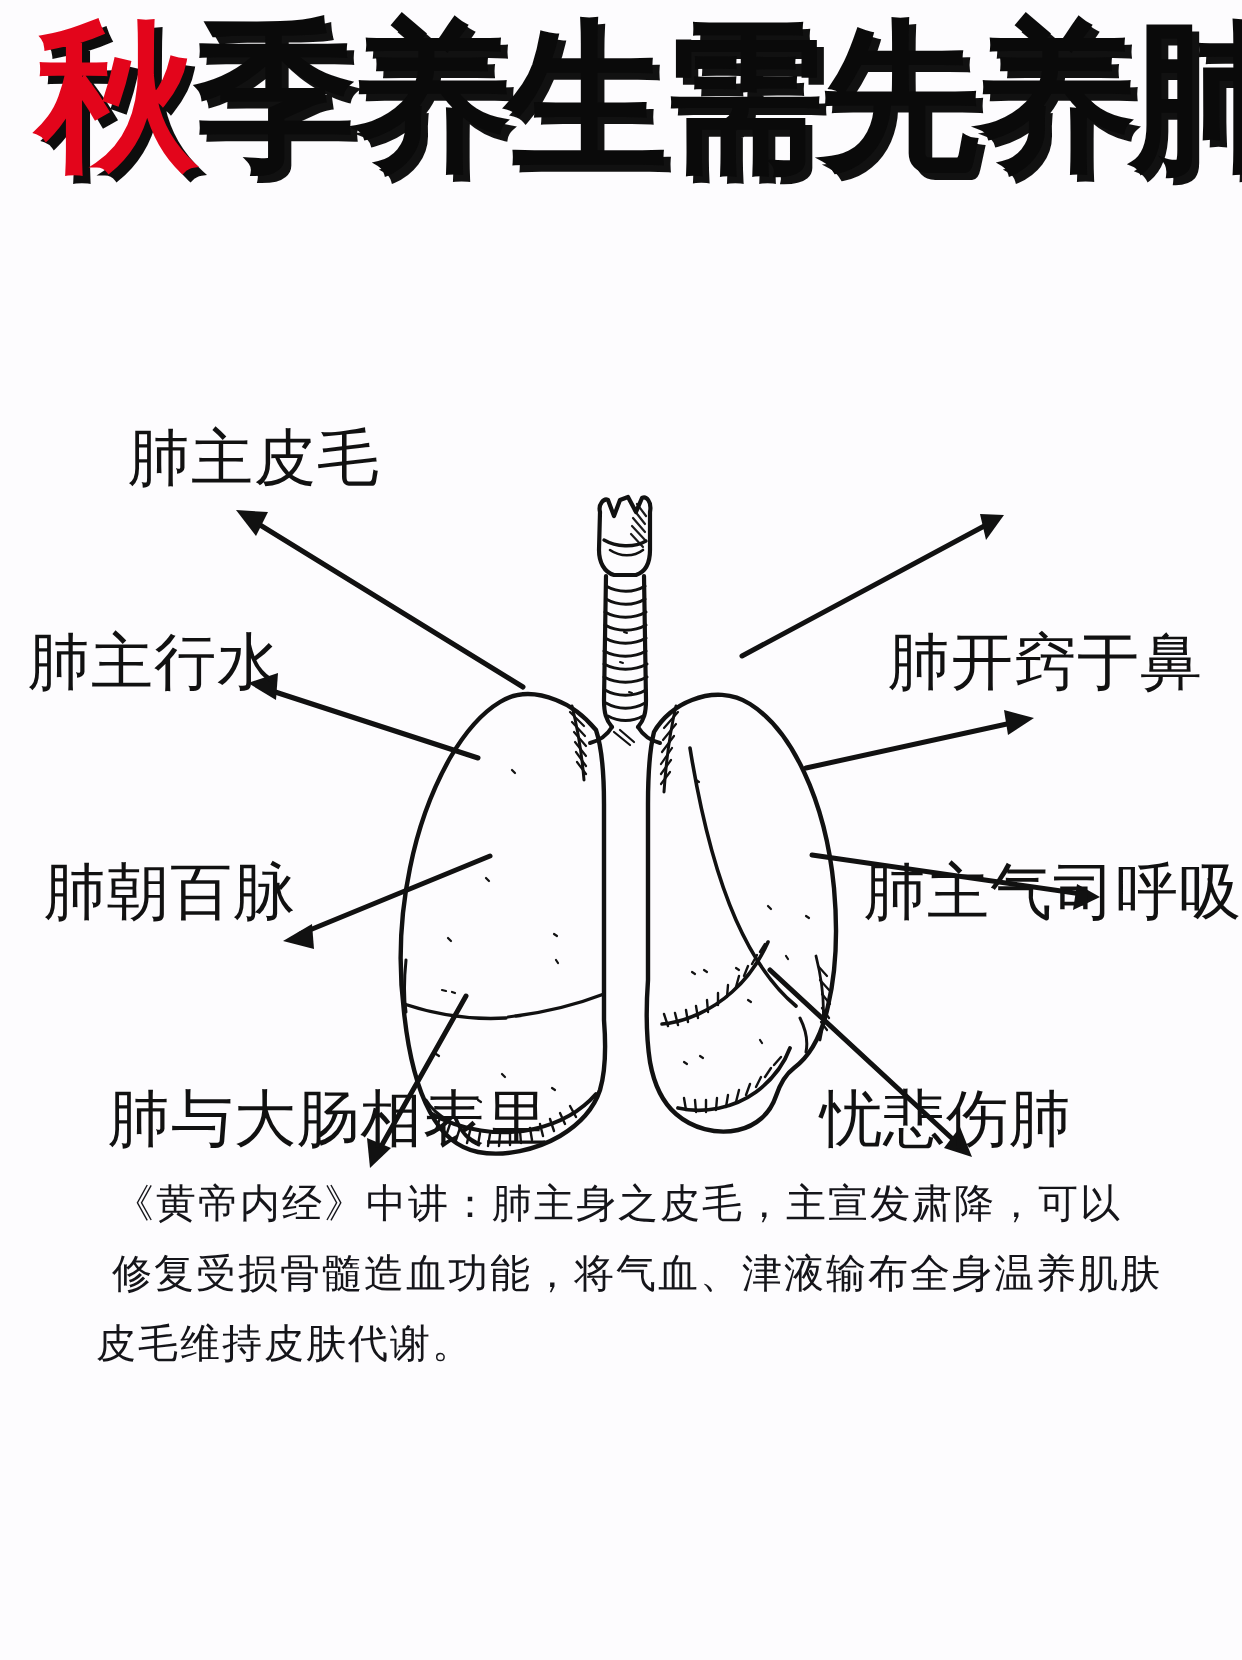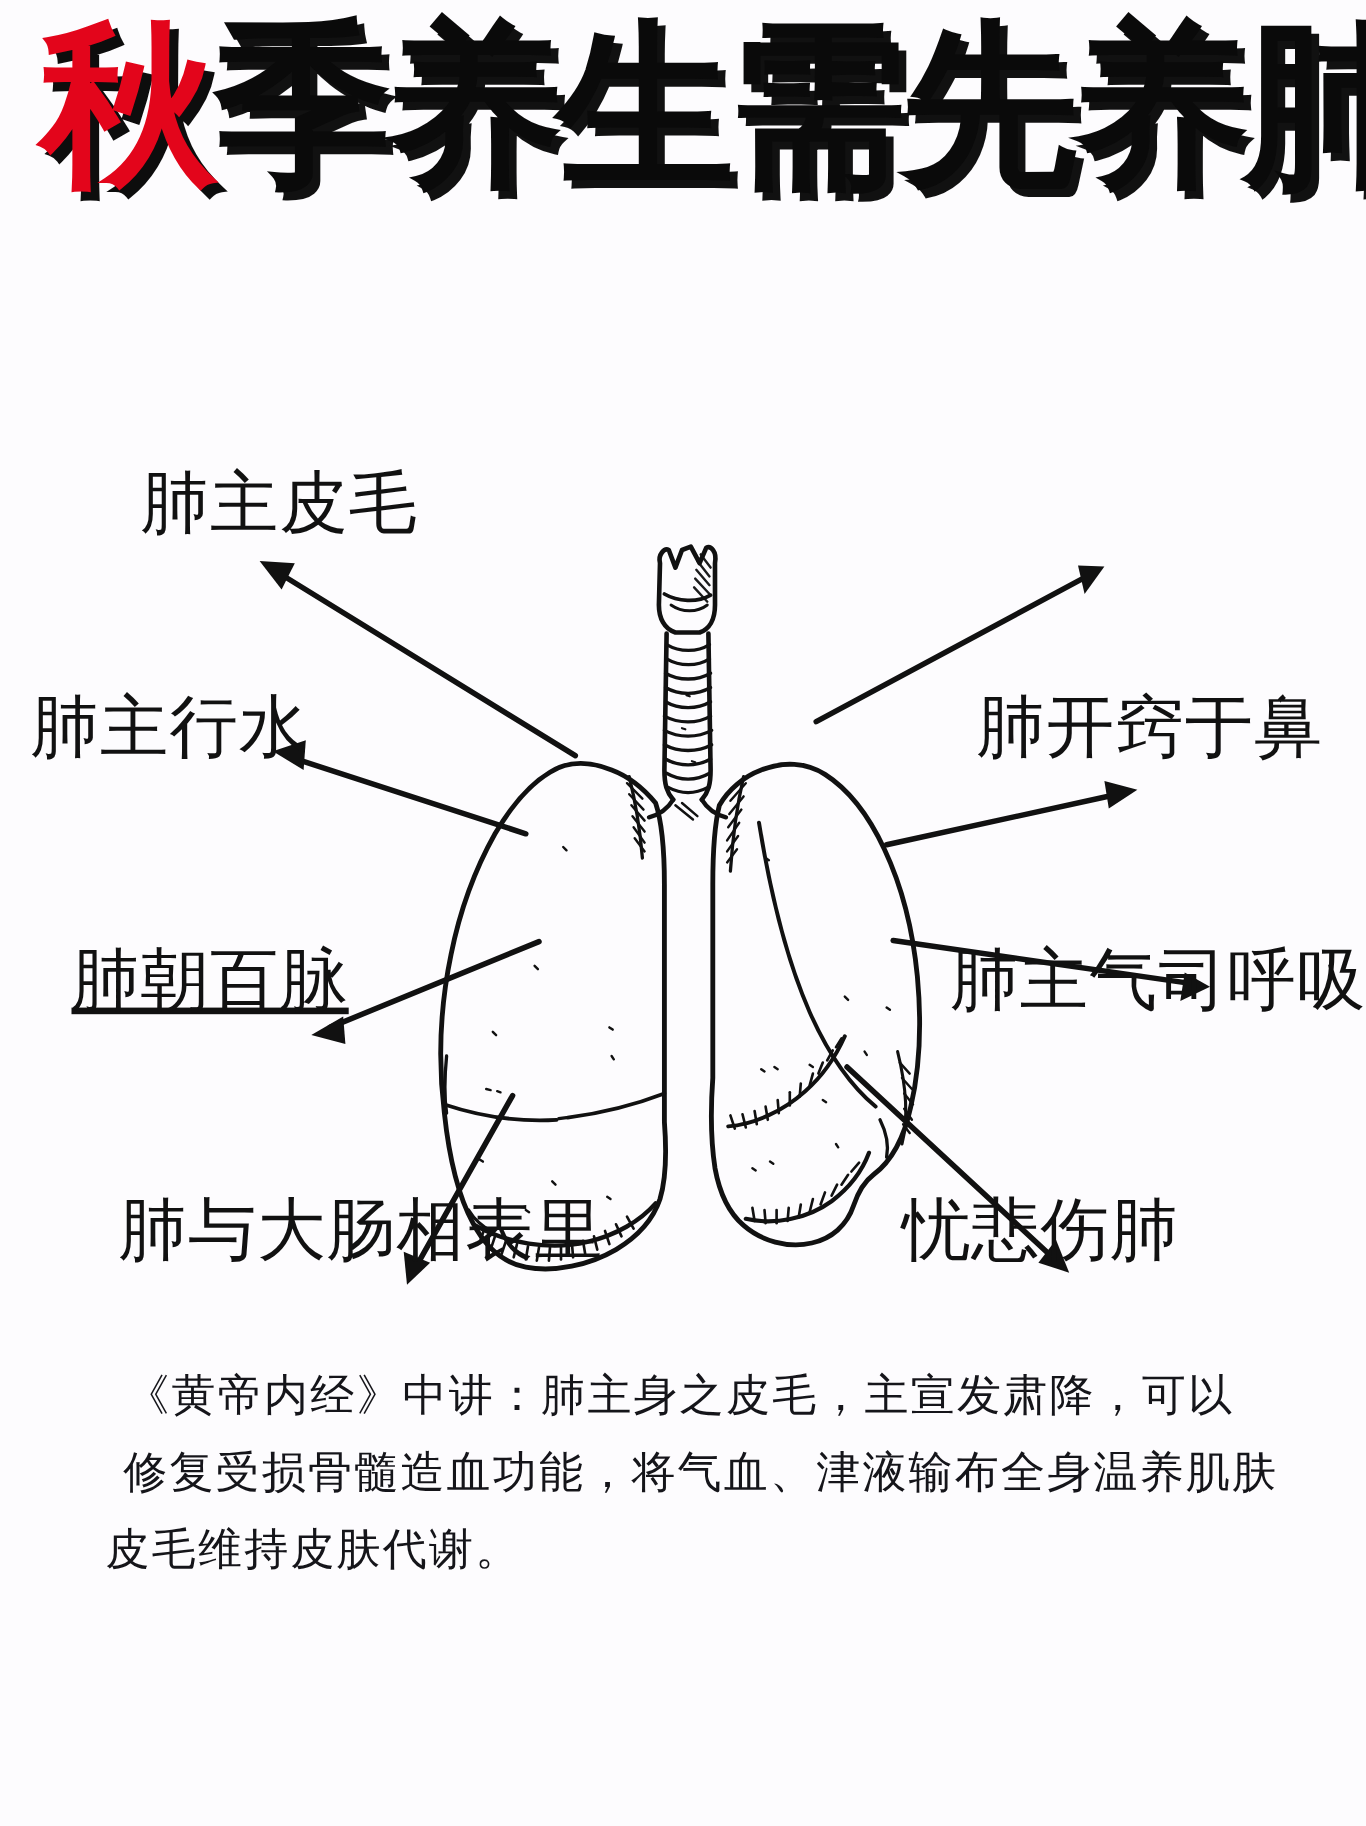--- a/index.html
+++ b/index.html
@@ -68,32 +68,32 @@
     font-family: "Liberation Sans", "DejaVu Sans", sans-serif;
     font-weight: 400;
     font-size: 62px;
     line-height: 1.1;
     color: #111111;
     letter-spacing: 1px;
     white-space: nowrap;
   }
   .callout.lbl-skin-hair     { left: 128px; top: 424px; }
   .callout.lbl-water         { left: 28px;  top: 628px; }
-  .callout.lbl-meridians     { left: 65px;  top: 858px; text-decoration: underline; }
+  .callout.lbl-meridians     { left: 44px;  top: 858px; }
   .callout.lbl-intestine     { left: 108px; top: 1085px; }
   .callout.lbl-throat        { left: 792px; top: 424px; }
   .callout.lbl-nose          { left: 888px; top: 628px; }
   .callout.lbl-breath        { left: 864px; top: 858px; }
   .callout.lbl-grief         { left: 820px; top: 1085px; }
 
   
   #footer {
     position: absolute;
     left: 92px;
-    top: 1234px;
+    top: 1168px;
     width: 1070px;
   }
   #footer .fline {
     font-family: "DejaVu Sans", "Liberation Sans", sans-serif;
     font-size: 40px;
     line-height: 70px;
     color: #15151a;
     letter-spacing: 2px;
     white-space: nowrap;
   }

